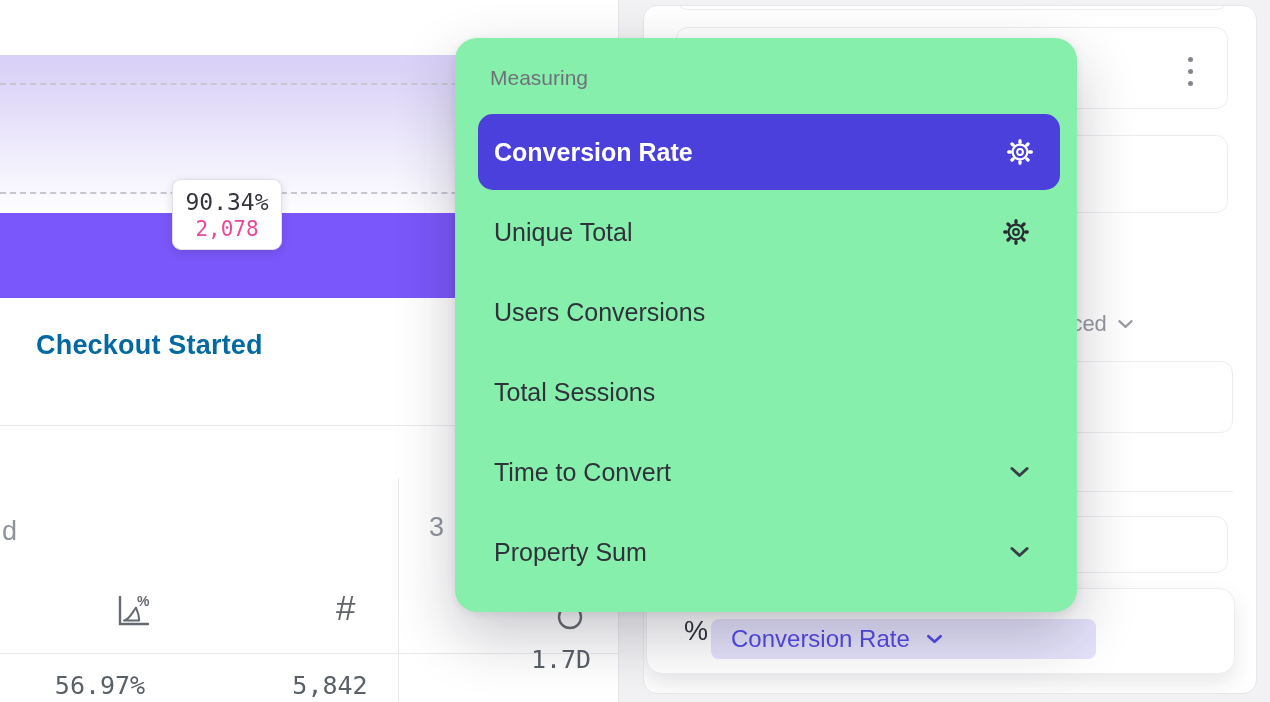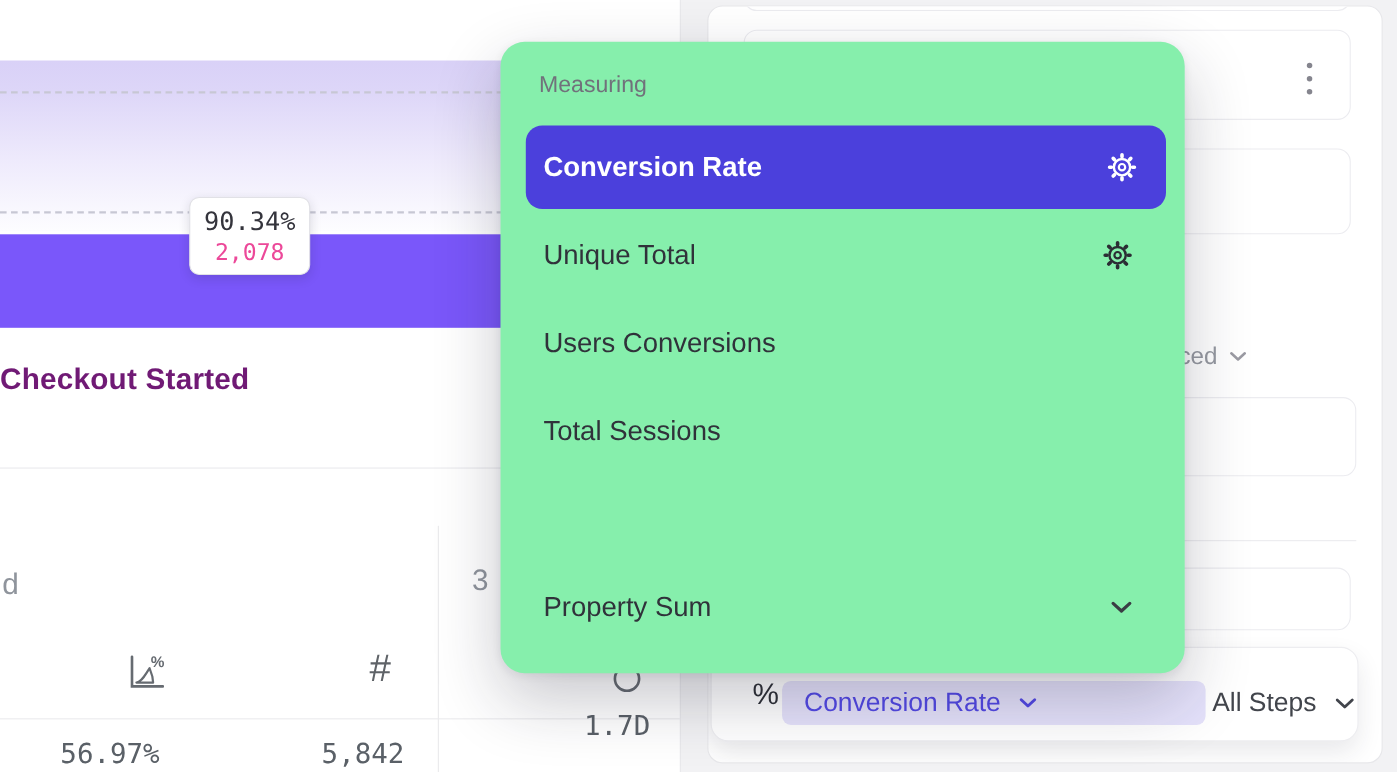--- a/index.html
+++ b/index.html
@@ -13,21 +13,21 @@
   .left-card{left:0;top:0;width:618px;height:702px;background:#fff;border-right:1px solid #e7e7ea;}
   .band{left:0;top:55px;width:618px;height:155px;
         background:linear-gradient(180deg,#d9d1f7 0%,#ddd6f8 18%,#eeeafc 58%,#fdfdff 100%);}
   .dash{left:0;width:618px;height:0;border-top:2px dashed #c7c7d4;}
   .funnel-bar{left:0;top:213px;width:618px;height:85px;background:#7a57fa;}
   .tooltip{left:172px;top:179px;width:108px;height:69px;background:#fff;border:1px solid #e1e1e6;
            border-radius:9px;box-shadow:0 3px 10px rgba(30,30,50,.14);
            display:flex;flex-direction:column;align-items:center;justify-content:center;gap:2px;z-index:3;}
   .tt-pct{font-size:23px;color:#34343c;}
   .tt-cnt{font-size:21px;color:#ec4899;}
-  .step-title{left:0;top:330px;font-size:27px;font-weight:700;color:#701a75;letter-spacing:.2px;white-space:nowrap;}
+  .step-title{left:0;top:330px;font-size:27px;font-weight:700;color:#0369a1;letter-spacing:.2px;white-space:nowrap;padding-left:36px;}
   .h-div{left:0;width:618px;height:0;border-top:1px solid #eaeaed;}
   .group-hdr{font-size:27px;color:#8f949c;white-space:nowrap;}
   .col-div{top:478px;left:398px;width:0;height:224px;border-left:1px solid #e9e9ec;}
   .col-icon{color:#63676d;}
   .hash{font-size:35px;color:#5f6368;}
   .cell{font-size:25px;color:#5a6067;text-align:center;}
 
   
   .right-panel{left:643px;top:5px;width:614px;height:689px;background:#fff;
                border:1px solid #e7e7ea;border-radius:14px;box-sizing:border-box;overflow:hidden;}
@@ -131,28 +131,20 @@
     <div class="footer-card" style="left:2px;top:582px;width:589px;height:86px">
       <span class="abs pct-prefix" style="left:37px;top:27px">%</span>
       <div class="abs chip" style="left:64px;top:30px;width:365px">
         <span>Conversion Rate</span>
         <span class="chev">
           <svg width="17" height="10" viewBox="0 0 18 10" fill="none" stroke="#5349e6">
             <path d="M2.5 2l6.5 6 6.5-6" stroke-width="2.8" stroke-linecap="round" stroke-linejoin="round"></path>
           </svg>
         </span>
       </div>
-      <div class="abs steps" style="left:455px;top:30px;height:40px">
-        <span>All Steps</span>
-        <span class="chev">
-          <svg width="19" height="11" viewBox="0 0 18 10" fill="none" stroke="#42454c">
-            <path d="M2.5 2l6.5 6 6.5-6" stroke-width="2.4" stroke-linecap="round" stroke-linejoin="round"></path>
-          </svg>
-        </span>
-      </div>
     </div>
   </div>
 
   <div class="abs overlay">
     <div class="abs menu-label">Measuring</div>
 
     <div class="menu-row selected" style="top:76px">
       <span>Conversion Rate</span>
       <span class="gear" style="color:#fff">
         <svg width="28" height="28" viewBox="0 0 28 28" fill="none" stroke="currentColor">
@@ -179,20 +171,28 @@
     </div>
 
     <div class="menu-row" style="top:244px">
       <span>Users Conversions</span>
     </div>
 
     <div class="menu-row" style="top:324px">
       <span>Total Sessions</span>
     </div>
 
+    <div class="menu-row" style="top:404px">
+      <span>Time to Convert</span>
+      <span class="chev">
+        <svg width="21" height="12" viewBox="0 0 18 10" fill="none" stroke="#3a3d44">
+          <path d="M2.5 2l6.5 6 6.5-6" stroke-width="2.5" stroke-linecap="round" stroke-linejoin="round"></path>
+        </svg>
+      </span>
+    </div>
 
     <div class="menu-row" style="top:484px">
       <span>Property Sum</span>
       <span class="chev">
         <svg width="21" height="12" viewBox="0 0 18 10" fill="none" stroke="#3a3d44">
           <path d="M2.5 2l6.5 6 6.5-6" stroke-width="2.5" stroke-linecap="round" stroke-linejoin="round"></path>
         </svg>
       </span>
     </div>
   </div>

